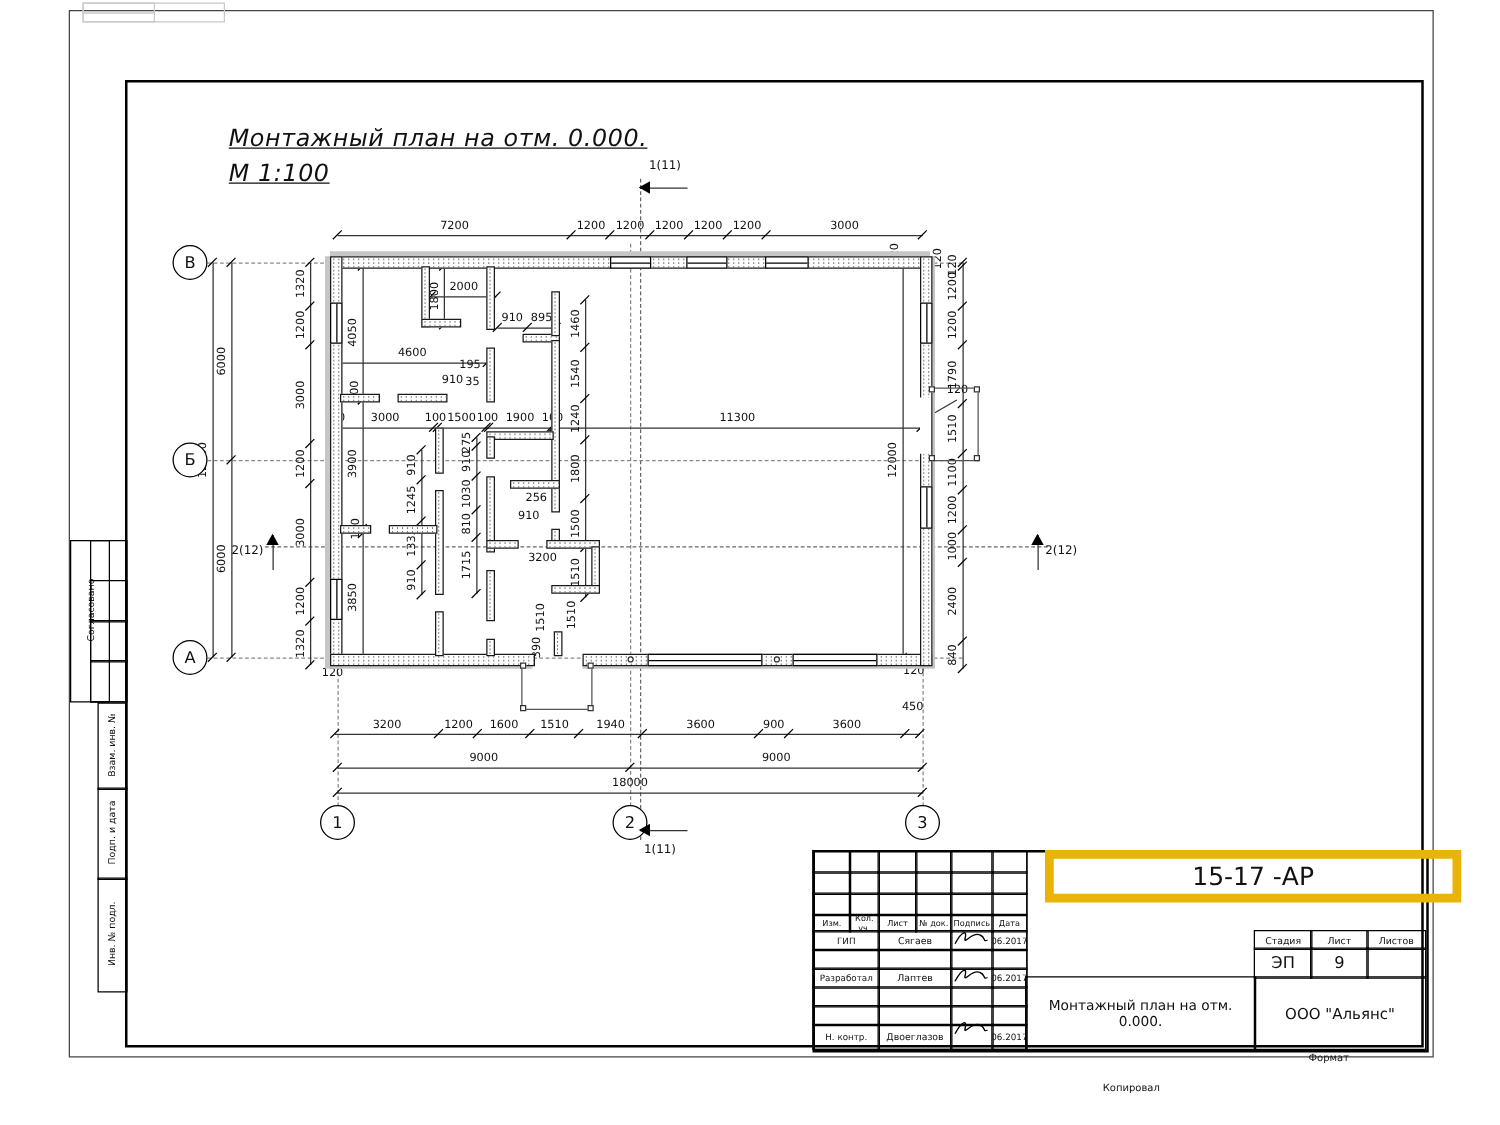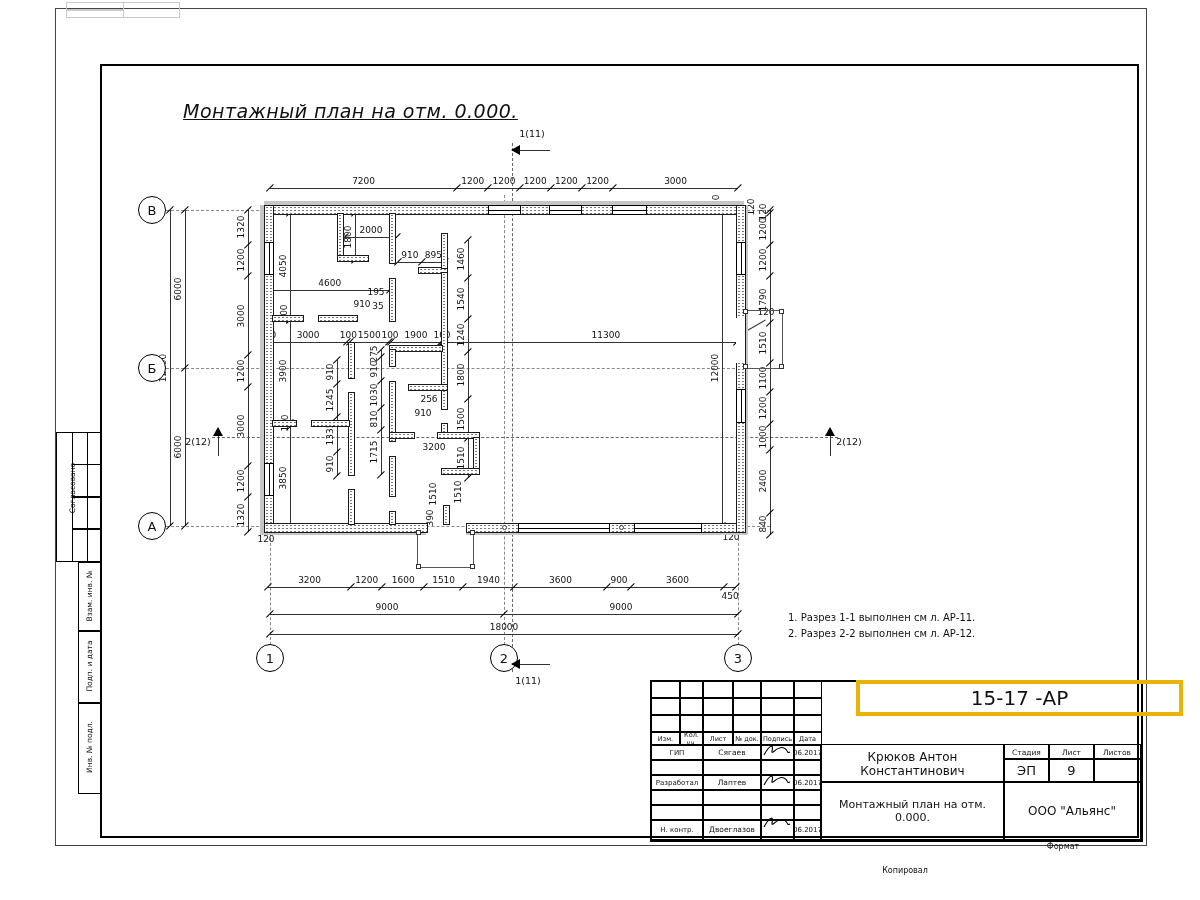--- a/index.html
+++ b/index.html
@@ -48,26 +48,23 @@
 <div id="page">
   <div class="abs" id="outer-border"></div>
   <div class="abs" id="inner-frame"></div>
 
   <div class="mini" style="left:66px;top:2px;width:112px;height:14px;"></div>
   <div class="mini" style="left:66px;top:2px;width:56px;height:7px;"></div>
   <div class="mini" style="left:66px;top:9px;width:56px;height:7px;"></div>
 
   <div class="abs" id="main-title">
     <div>Монтажный план на отм. 0.000.</div>
+    <div>М 1:100</div>
   </div>
 
-  <div class="abs" id="notes">
-    <div>1. Разрез 1-1 выполнен см л. АР-11.</div>
-    <div>2. Разрез 2-2 выполнен см л. АР-12.</div>
-  </div>
 
   <div class="abs" id="plan" style="left:0;top:0;width:1200px;height:900px;">
       <div class="axline-h" style="left: 166px; top: 210px; width: 604px;"></div>
       <div class="axline-h" style="left: 166px; top: 368px; width: 604px;"></div>
       <div class="axline-h" style="left: 166px; top: 526px; width: 604px;"></div>
       <div class="axline-v" style="left: 270px; top: 533px; height: 112px;"></div>
       <div class="axline-v" style="left: 504px; top: 195px; height: 450px;"></div>
       <div class="axline-v" style="left: 738px; top: 533px; height: 112px;"></div>
       <div class="secline-v" style="left: 512px; top: 143px; height: 529px;"></div>
       <div class="secline-h" style="left: 212px; top: 437px; width: 626px;"></div>
@@ -146,21 +143,21 @@
       <div class="lbl" style="left: 443.63px; top: 580px;">1510</div>
       <div class="tick" style="left: 463.26px; top: 587px;"></div>
       <div class="lbl" style="left: 488.48px; top: 580px;">1940</div>
       <div class="tick" style="left: 513.7px; top: 587px;"></div>
       <div class="lbl" style="left: 560.5px; top: 580px;">3600</div>
       <div class="tick" style="left: 607.3px; top: 587px;"></div>
       <div class="lbl" style="left: 619px; top: 580px; text-align: center;">900</div>
       <div class="tick" style="left: 630.7px; top: 587px;"></div>
       <div class="lbl" style="left: 677.5px; top: 580px;">3600</div>
       <div class="tick" style="left: 724.3px; top: 587px;"></div>
-      <div class="lbl" style="left: 730.15px; top: 596px;">450</div>
+      <div class="lbl" style="left: 730.15px; top: 566px;">450</div>
       <div class="tick" style="left: 736px; top: 587px;"></div>
       <div class="dimline" style="left: 270px; top: 614px; width: 468px; height: 1px;"></div>
       <div class="tick" style="left: 270px; top: 614px;"></div>
       <div class="lbl" style="left: 387px; top: 607px;">9000</div>
       <div class="tick" style="left: 504px; top: 614px;"></div>
       <div class="lbl" style="left: 621px; top: 607px;">9000</div>
       <div class="tick" style="left: 738px; top: 614px;"></div>
       <div class="dimline" style="left: 270px; top: 634px; width: 468px; height: 1px;"></div>
       <div class="tick" style="left: 270px; top: 634px;"></div>
       <div class="lbl" style="left: 504px; top: 627px;">18000</div>
@@ -176,21 +173,21 @@
       <div class="lbl" style="left: 369.22px; top: 335px;">1500</div>
       <div class="tick" style="left: 388.72px; top: 342px;"></div>
       <div class="lbl" style="left: 390.02px; top: 335px;">100</div>
       <div class="tick" style="left: 391.32px; top: 342px;"></div>
       <div class="lbl" style="left: 416.02px; top: 335px;">1900</div>
       <div class="tick" style="left: 440.72px; top: 342px;"></div>
       <div class="lbl" style="left: 442.02px; top: 335px;">100</div>
       <div class="tick" style="left: 443.32px; top: 342px;"></div>
       <div class="dimline" style="left: 443px; top: 342px; width: 293.8px; height: 1px;"></div>
       <div class="tick" style="left: 443px; top: 342px;"></div>
-      <div class="lbl" style="left: 589.9px; top: 335px; margin-left: 16px;">11300</div>
+      <div class="lbl" style="left: 589.9px; top: 335px;">11300</div>
       <div class="tick" style="left: 736.8px; top: 342px;"></div>
       <div class="dimline" style="left: 337px; top: 360px; width: 1px; height: 115.72px;"></div>
       <div class="tick" style="left: 337px; top: 360px;"></div>
       <div class="lbl r" style="left: 330px; top: 371.966px;">910</div>
       <div class="tick" style="left: 337px; top: 383.933px;"></div>
       <div class="lbl r" style="left: 330px; top: 400.305px;">1245</div>
       <div class="tick" style="left: 337px; top: 416.676px;"></div>
       <div class="lbl r" style="left: 330px; top: 434.232px;">1335</div>
       <div class="tick" style="left: 337px; top: 451.787px;"></div>
       <div class="lbl r" style="left: 330px; top: 463.753px;">910</div>
@@ -366,22 +363,21 @@
       <div class="dimline" style="left: 830px; top: 428px; width: 1px; height: 28px;"></div>
       <div class="tri-u" style="left: 825px; top: 422px;"></div>
       <div class="seclbl" style="left: 849px; top: 441px;">2(12)</div>
     </div>
 
   <div class="tb2" style="left:650px;top:680px;width:489px;height:158px;"></div>
 
   <div class="tb" style="left:650px;top:680px;width:170px;height:158px;"></div>
   <div id="tb-left"></div>
 
-  <div class="tbc" style="left:856px;top:680px;width:319px;height:28px;border:4px solid #eab308;font-size:20px;">15-17 -АР</div>
-  <div class="tbc" style="left:820px;top:744px;width:183px;height:37px;border:1px solid #000;font-size:12px;">Крюков Антон Константинович</div>
+  <div class="tbc" style="left:836px;top:680px;width:319px;height:28px;border:7px solid #eab308;font-size:20px;">15-17 -АР</div>
   <div class="tbc" style="left:1003px;top:744px;width:45px;height:14px;border:1px solid #000;font-size:7.5px;">Стадия</div>
   <div class="tbc" style="left:1048px;top:744px;width:45px;height:14px;border:1px solid #000;font-size:7.5px;">Лист</div>
   <div class="tbc" style="left:1093px;top:744px;width:46px;height:14px;border:1px solid #000;font-size:7.5px;">Листов</div>
   <div class="tbc" style="left:1003px;top:758px;width:45px;height:23px;border:1px solid #000;font-size:13px;">ЭП</div>
   <div class="tbc" style="left:1048px;top:758px;width:45px;height:23px;border:1px solid #000;font-size:13px;">9</div>
   <div class="tbc" style="left:1093px;top:758px;width:46px;height:23px;border:1px solid #000;font-size:13px;"></div>
   <div class="tbc" style="left:820px;top:781px;width:183px;height:57px;border:1px solid #000;font-size:11px;">Монтажный план на отм. 0.000.</div>
   <div class="tbc" style="left:1003px;top:781px;width:136px;height:57px;border:1px solid #000;font-size:12px;">ООО "Альянс"</div>
 
   <div class="tbc" style="left:860px;top:840px;width:90px;height:12px;font-size:8px;margin-top:24px;">Копировал</div>

